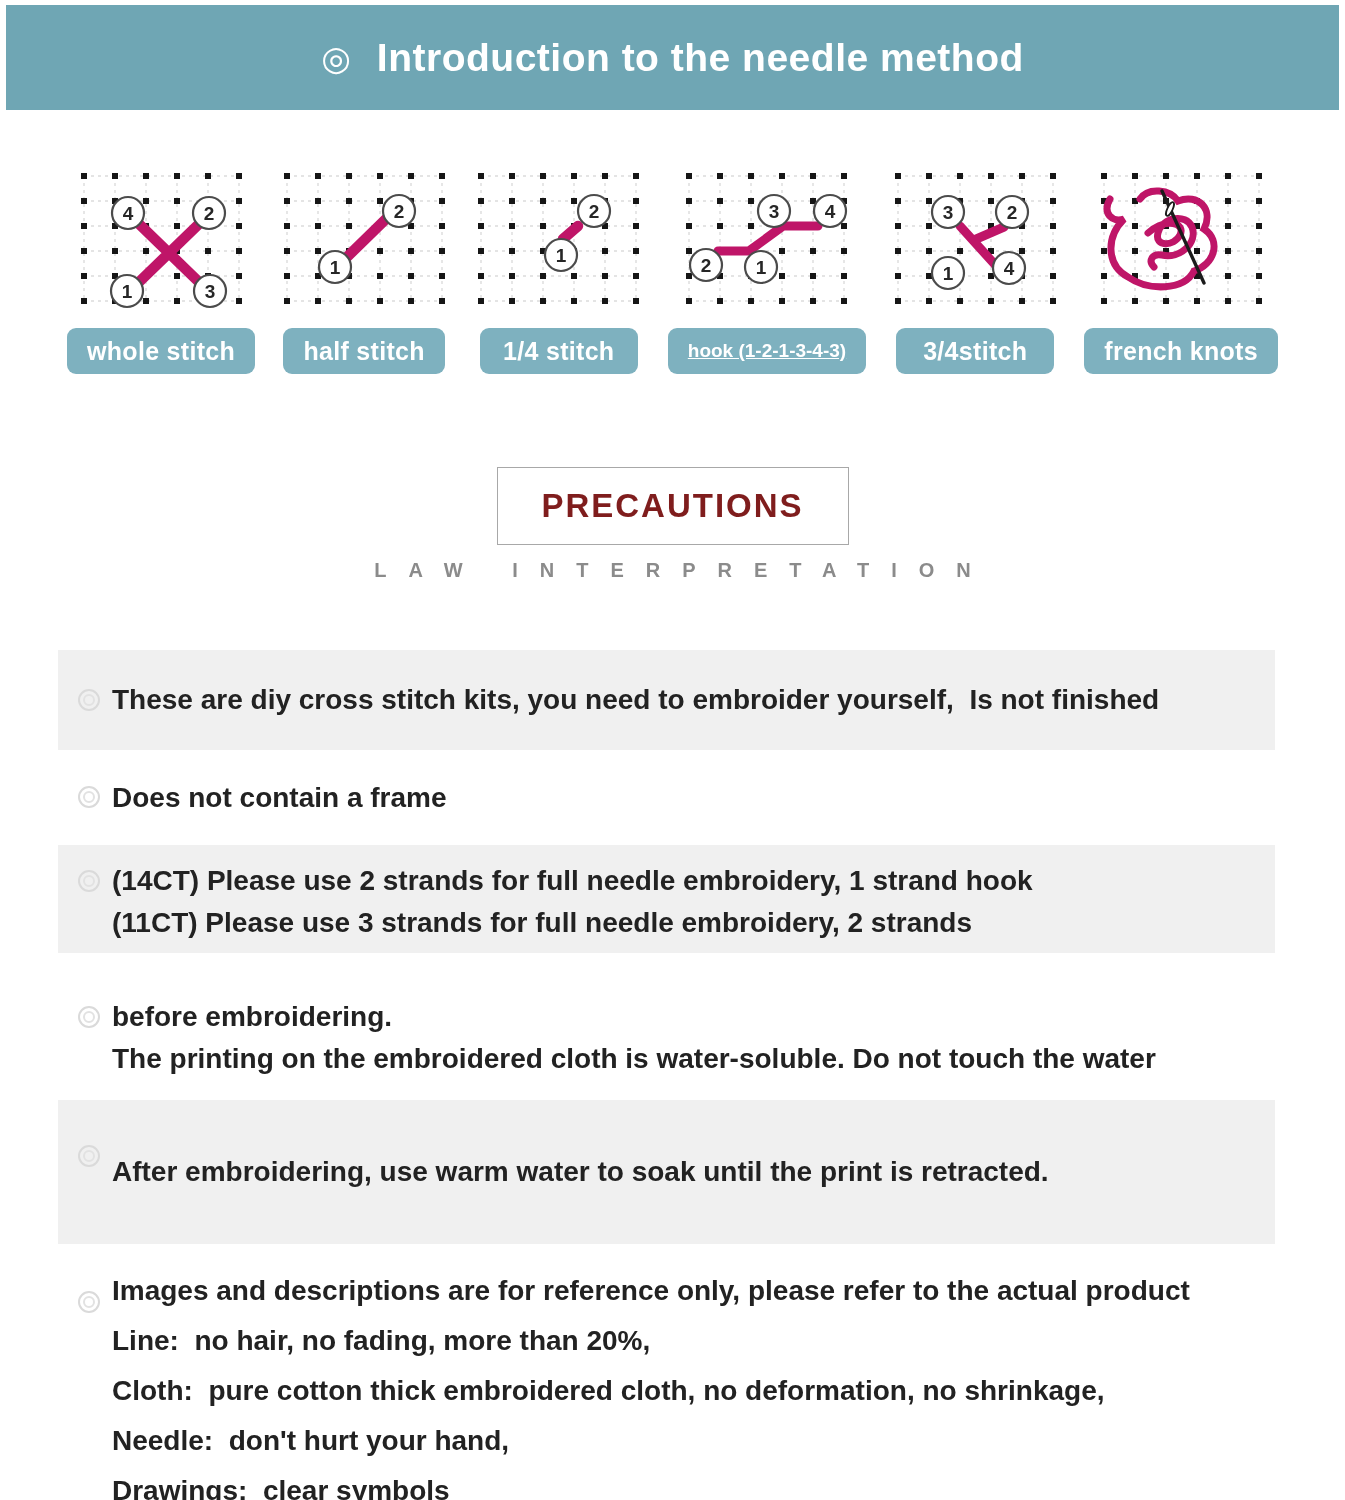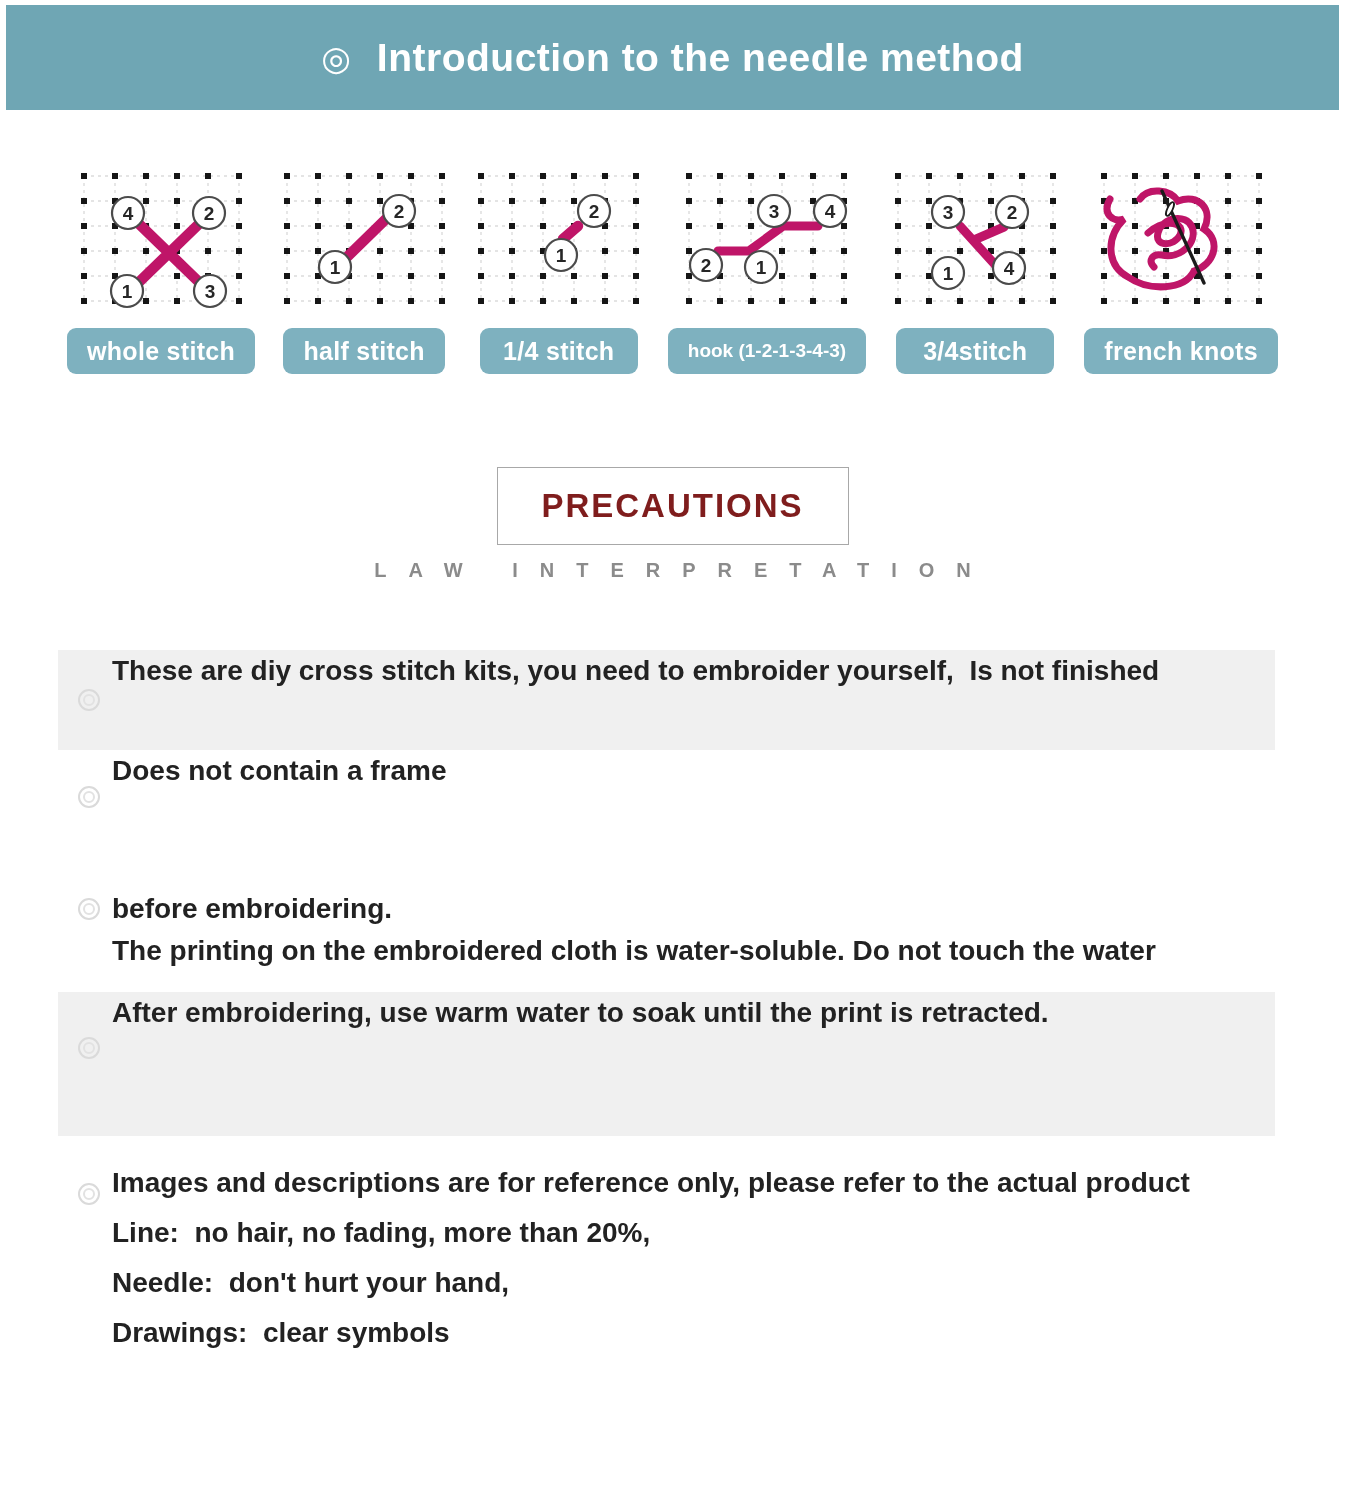--- a/index.html
+++ b/index.html
@@ -31,36 +31,36 @@
   .needle-eye{fill:#fff;stroke:#1b1b1b;stroke-width:1.8;}
   .nc circle{fill:#fff;stroke:#4b4b4b;stroke-width:2.2;}
   .nc text{font-size:19px;font-weight:700;fill:#262626;text-anchor:middle;
            font-family:"Liberation Sans","DejaVu Sans",sans-serif;}
   .dlabel{
     margin-top:19px;height:46px;min-width:158px;padding:0 20px;border-radius:9px;
     background:var(--teal_label,#7EB1BF);color:#fff;font-size:25px;font-weight:600;
     display:flex;align-items:center;justify-content:center;box-sizing:border-box;
     letter-spacing:.3px;
   }
-  .dlabel.small{font-size:19px;min-width:160px;letter-spacing:0;}
+  .dlabel.small{font-size:19px;min-width:160px;letter-spacing:0;text-decoration:underline;}
   
   .prec-box{
     margin:93px auto 0 auto;width:352px;height:78px;border:1px solid #a8a8a8;
     display:flex;align-items:center;justify-content:center;box-sizing:border-box;
     font-size:33px;font-weight:700;letter-spacing:2px;color:#7f1d1d;background:#fff;
   }
   .prec-sub{
     margin-top:14px;text-align:center;font-size:20px;font-weight:600;
     color:var(--subtitle_gray,#8B8B8B);letter-spacing:22px;text-indent:22px;
   }
   
   .plist{margin:68px 70px 0 58px;}
   .p-item{position:relative;padding-left:54px;box-sizing:border-box;}
   .p-item.shaded{background:var(--band,#F0F0F0);}
-  .p-item.center{display:flex;}
+  .p-item.center{display:flex;align-items:center;}
   .i1{height:100px;} .i2{height:95px;} .i3{height:108px;padding-top:15px;}
   .i4{height:147px;padding-top:43px;} .i5{height:144px;} .i6{height:282px;padding-top:22px;}
   .p-line{font-size:28px;font-weight:600;line-height:42px;white-space:pre-wrap;color:#222;}
   .i6 .p-line{line-height:50px;}
   .bullet{
     position:absolute;left:20px;width:22px;height:22px;border-radius:50%;
     border:2px solid #dadada;box-sizing:border-box;
   }
   .bullet::after{
     content:"";position:absolute;inset:3px;border-radius:50%;border:2.5px solid #e2e2e2;
@@ -213,33 +213,39 @@
   <div class="p-item shaded center i1">
     <span class="bullet bt39"></span>
     <div class="p-line">These are diy cross stitch kits, you need to embroider yourself,  Is not finished</div>
   </div>
 
   <div class="p-item center i2">
     <span class="bullet bt36"></span>
     <div class="p-line">Does not contain a frame</div>
   </div>
 
+  <div class="p-item shaded i3">
+    <span class="bullet bt25"></span>
+    <div class="p-line">(14CT) Please use 2 strands for full needle embroidery, 1 strand hook</div>
+    <div class="p-line">(11CT) Please use 3 strands for full needle embroidery, 2 strands</div>
+  </div>
 
   <div class="p-item i4">
     <span class="bullet bt53"></span>
     <div class="p-line">before embroidering.</div>
     <div class="p-line">The printing on the embroidered cloth is water-soluble. Do not touch the water</div>
   </div>
 
   <div class="p-item shaded center i5">
     <span class="bullet bt45"></span>
     <div class="p-line">After embroidering, use warm water to soak until the print is retracted.</div>
   </div>
 
   <div class="p-item i6">
     <span class="bullet bt47"></span>
     <div class="p-line">Images and descriptions are for reference only, please refer to the actual product</div>
     <div class="p-line">Line:  no hair, no fading, more than 20%,</div>
+    <div class="p-line">Cloth:  pure cotton thick embroidered cloth, no deformation, no shrinkage,</div>
     <div class="p-line">Needle:  don't hurt your hand,</div>
     <div class="p-line">Drawings:  clear symbols</div>
   </div>
 
 </div>
 
 </body></html>

